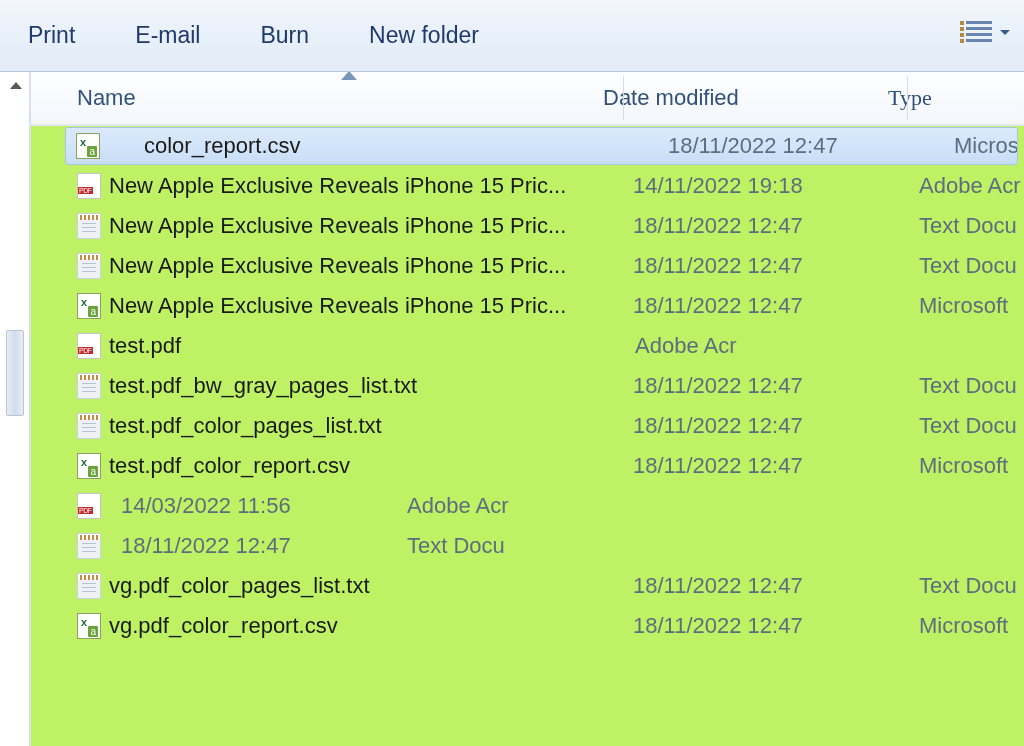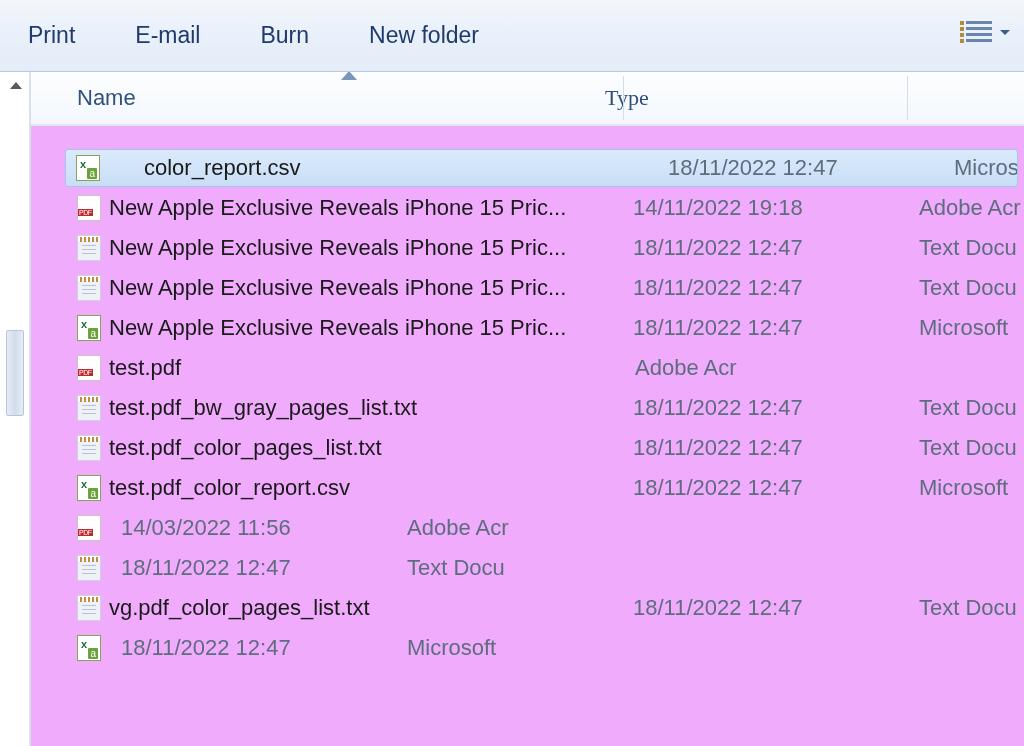--- a/index.html
+++ b/index.html
@@ -71,21 +71,21 @@
     .scroll-handle {
       position:absolute;
       left:6px; top:258px;
       width:18px; height:86px;
       background:linear-gradient(to right,#e7edf5,#d1dceb,#e7edf5);
       border:1px solid #b5c5da;
       border-radius:2px;
     }
     .main {
       flex:1;
-      background:#f0abfc;
+      background:#bef264;
       position:relative;
       overflow:hidden;
     }
     .headers {
       display:flex;
       height:54px;
       align-items:center;
       background:linear-gradient(to bottom,#fdfeff,#f3f7fc);
       border-bottom:2px solid #e3e9f1;
       position:relative;
@@ -101,21 +101,21 @@
     .col-sep.s2 { left:876px; }
     .sort-arrow {
       position:absolute;
       left:310px; top:-1px;
       width:0;height:0;
       border-left:8px solid transparent;
       border-right:8px solid transparent;
       border-bottom:9px solid #7b96bb;
     }
     .files {
-      padding-top:22px;
+      padding-top:0;
     }
     .file-row {
       display:flex;
       align-items:center;
       height:40px;
       position:relative;
     }
     .file-row.selected {
       background:linear-gradient(to bottom,#dbeafc,#c8def6);
       border:1px solid #a5c4e8;
@@ -224,20 +224,21 @@
 <div class="content-wrap">
   <div class="left-gutter">
     <div class="scroll-up-arrow"></div>
     <div class="scroll-handle"></div>
   </div>
   <div class="main">
     <div class="headers">
       <div class="sort-arrow"></div>
       <div class="col-name">Name</div>
       <span class="col-sep s1"></span>
+      <div class="col-date">Date modified</div>
       <span class="col-sep s2"></span>
       <div class="col-type">Type</div>
     </div>
     <div class="files" id="files">
         <div class="file-row selected">
           <div class="icon-cell">
             <div class="icon icon-csv"></div>
           </div>
           <div class="fname">color_report.csv</div>
           <div class="fdate">18/11/2022 12:47</div>
@@ -325,18 +326,19 @@
             <div class="icon icon-txt"></div>
           </div>
           <div class="fname">vg.pdf_color_pages_list.txt</div>
           <div class="fdate">18/11/2022 12:47</div>
           <div class="ftype">Text Docu</div>
         </div>
         <div class="file-row">
           <div class="icon-cell">
             <div class="icon icon-csv"></div>
           </div>
+          <div class="fname">vg.pdf_color_report.csv</div>
           <div class="fdate">18/11/2022 12:47</div>
           <div class="ftype">Microsoft </div>
         </div>
       </div>
   </div>
 </div>
 
 </body></html>

